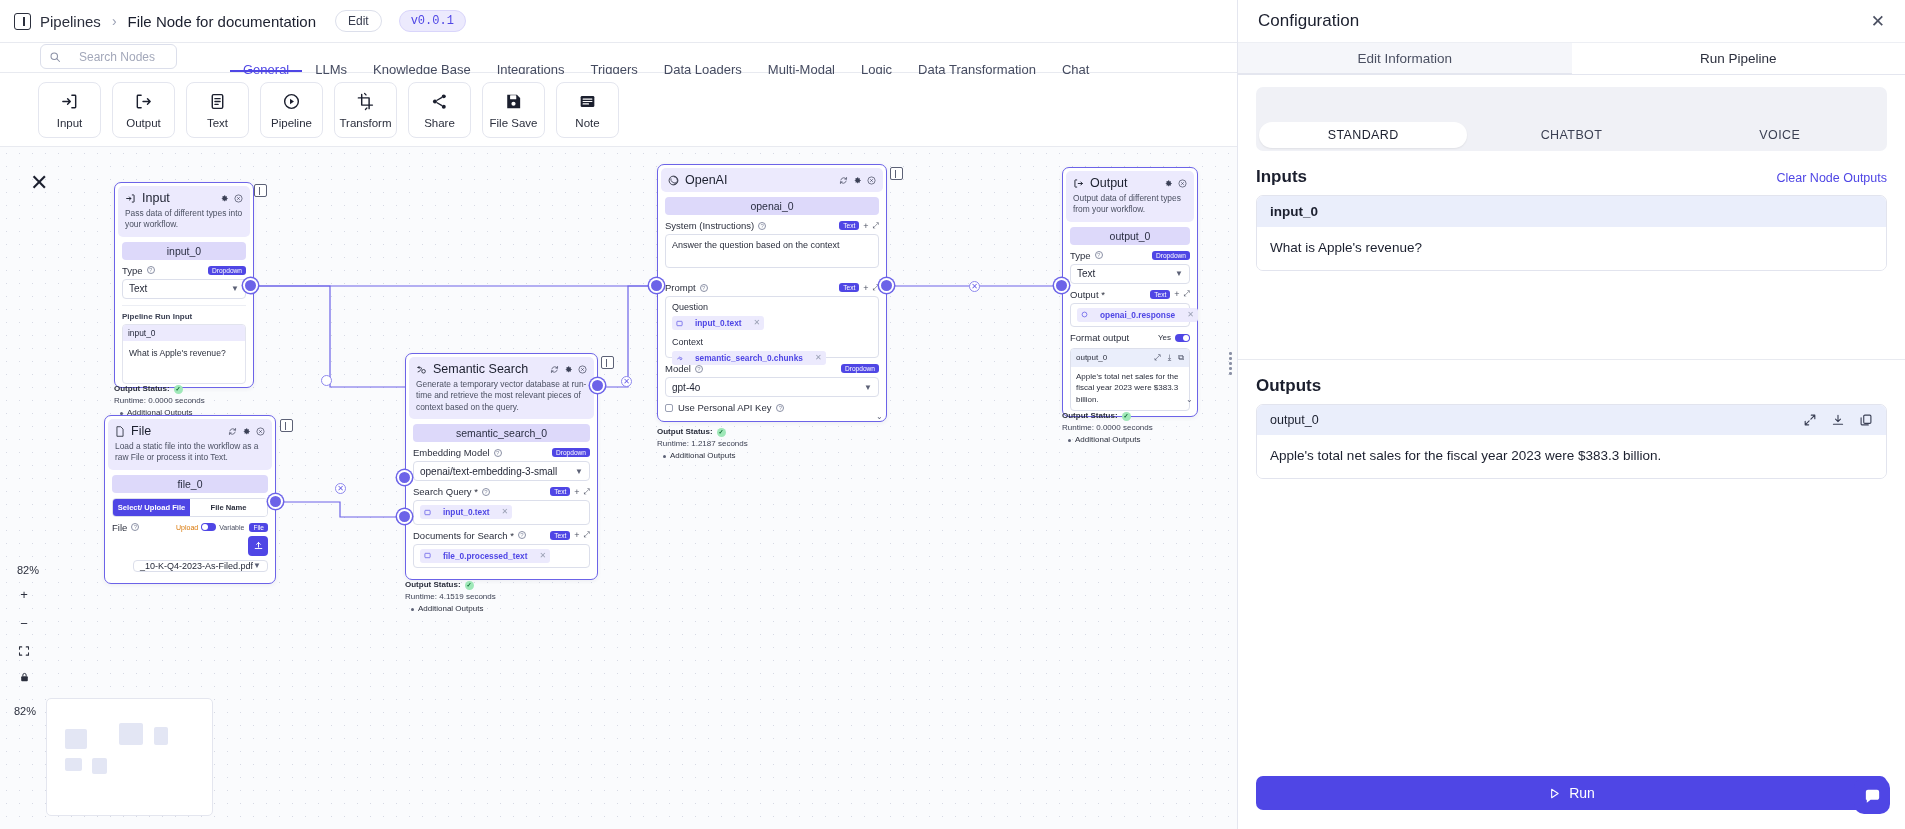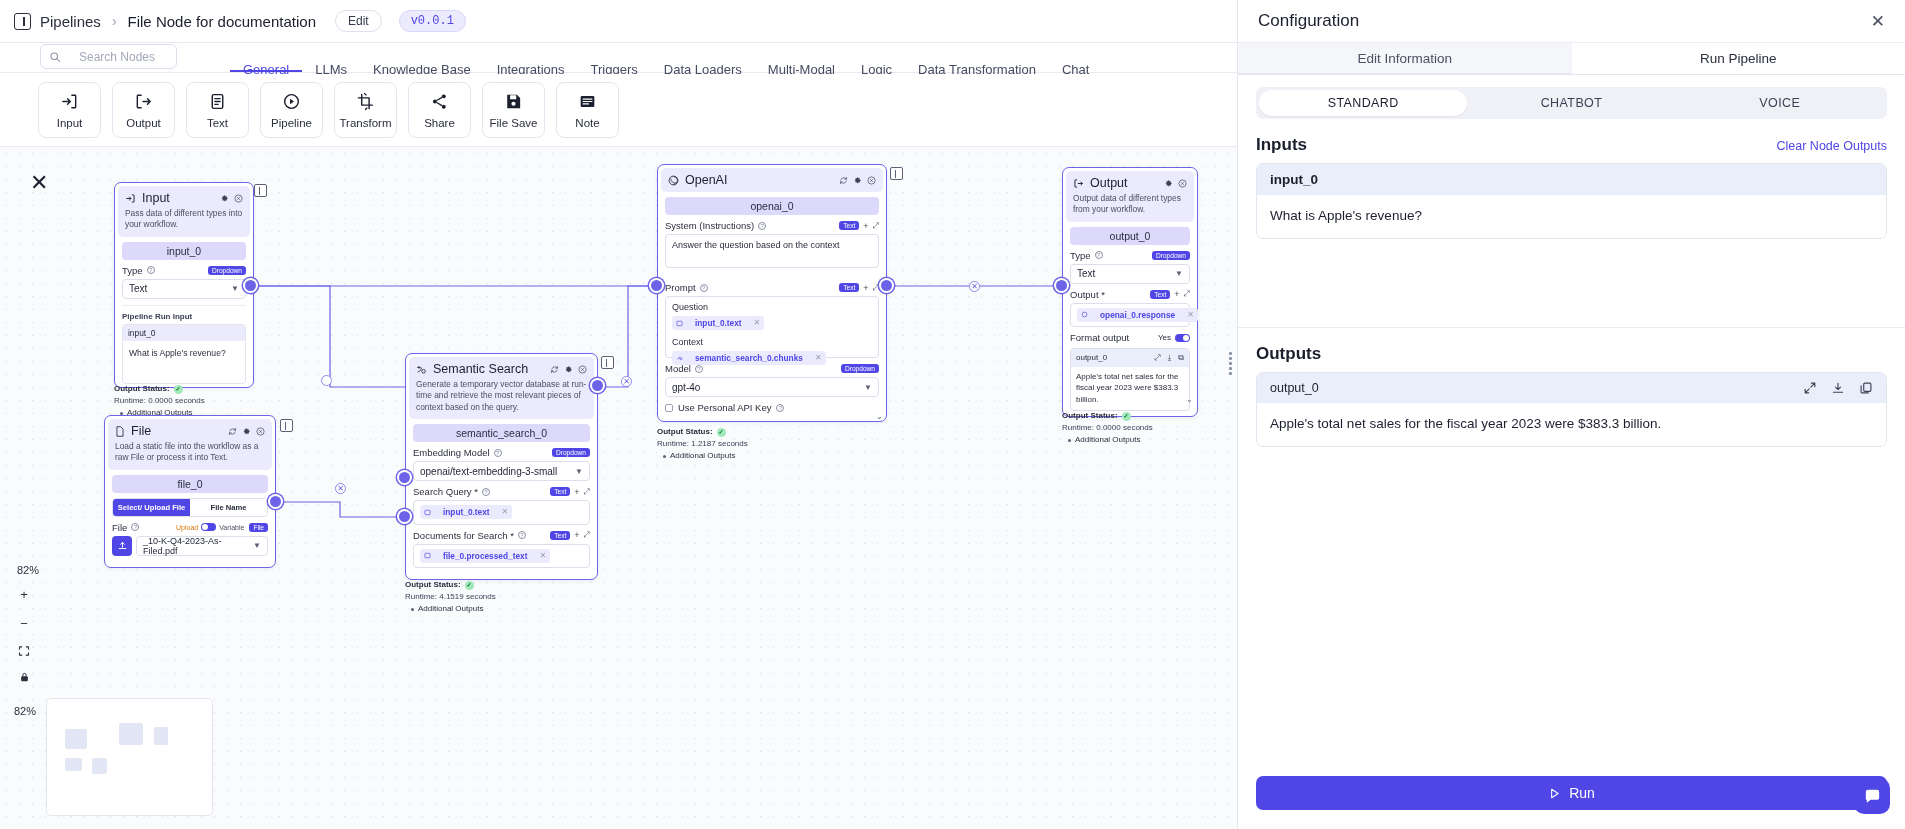--- a/index.html
+++ b/index.html
@@ -208,21 +208,21 @@
   .cfg-tab {
     flex:1;display:flex;align-items:center;justify-content:center;font-size:13.5px;
     color:#4b5062;cursor:pointer;background:#f5f6fa;border-bottom:1px solid #e4e6ef;
   }
   .cfg-tab.active { background:#fff;color:#2b2f3d;border-bottom:1px solid #fff; }
   .seg {
     display:flex;margin:12px 18px 0 18px;background:#f0f1f6;border-radius:7px;padding:3px;
   }
   .seg-i {
     flex:1;text-align:center;font-size:12.5px;padding:6px 0;border-radius:13px;color:#3a3f52;
-    cursor:pointer;letter-spacing:.4px;
+    cursor:pointer;letter-spacing:.4px;margin-top:32px;
   }
   .seg-i.active { background:#fff;color:#1b1f2e;box-shadow:0 1px 2px rgba(0,0,0,.07); }
   .sec-hd {
     display:flex;align-items:baseline;padding:16px 18px 8px 18px;
   }
   .sec-hd h2 { font-size:17px;color:#1b1f2e;font-weight:bold; }
   .clear-link { margin-left:auto;font-size:12.5px;color:#4f46e5;cursor:pointer; }
   .io-card { margin:0 18px;border:1px solid #e2e4ee;border-radius:7px;overflow:hidden; }
   .io-hd {
     background:#eaeefb;padding:8px 13px;font-size:13.5px;color:#1b1f2e;font-weight:bold;
@@ -513,21 +513,21 @@
           <span class="q-ico">?</span>
           <span style="margin-left:auto;display:flex;align-items:center;gap:3px;">
             <span style="font-size:7px;color:#d97706;">Upload</span>
             <span style="width:15px;height:8px;border-radius:5px;background:#4f46e5;position:relative;display:inline-block;">
                 <i style="position:absolute;left:1px;top:1px;width:6px;height:6px;border-radius:50%;background:#fff;display:block;"></i>
               </span>
             <span style="font-size:7px;color:#4b5062;">Variable</span>
             <span class="tag" style="margin-left:2px;">File</span>
           </span>
         </div>
-        <div style="display:flex;gap:4px;margin-top:3px;align-items:flex-end;">
+        <div style="display:flex;gap:4px;margin-top:3px;align-items:flex-end;flex-direction:column;">
           <span style="width:20px;height:20px;background:#4f46e5;border-radius:4px;display:flex;align-items:center;justify-content:center;">
             <svg width="11" height="11" viewBox="0 0 16 16">
                 <path d="M8 10.5V3.5M5.2 6.3L8 3.5l2.8 2.8" stroke="#fff" stroke-width="1.4" fill="none" stroke-linecap="round" stroke-linejoin="round"></path>
                 <path d="M3.2 12.4h9.6" stroke="#fff" stroke-width="1.4" stroke-linecap="round"></path>
               </svg>
           </span>
           <span class="sel" style="flex:1;margin-top:0;">
             <span style="font-size:9px;">_10-K-Q4-2023-As-Filed.pdf</span>
             <span class="cv">▼</span>
           </span>

